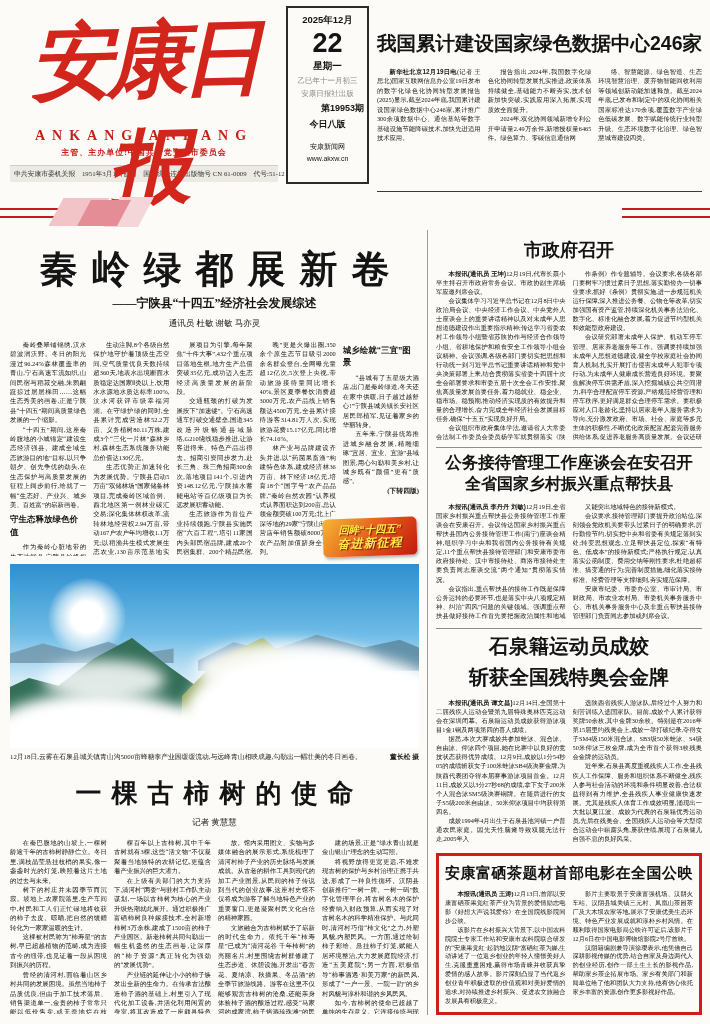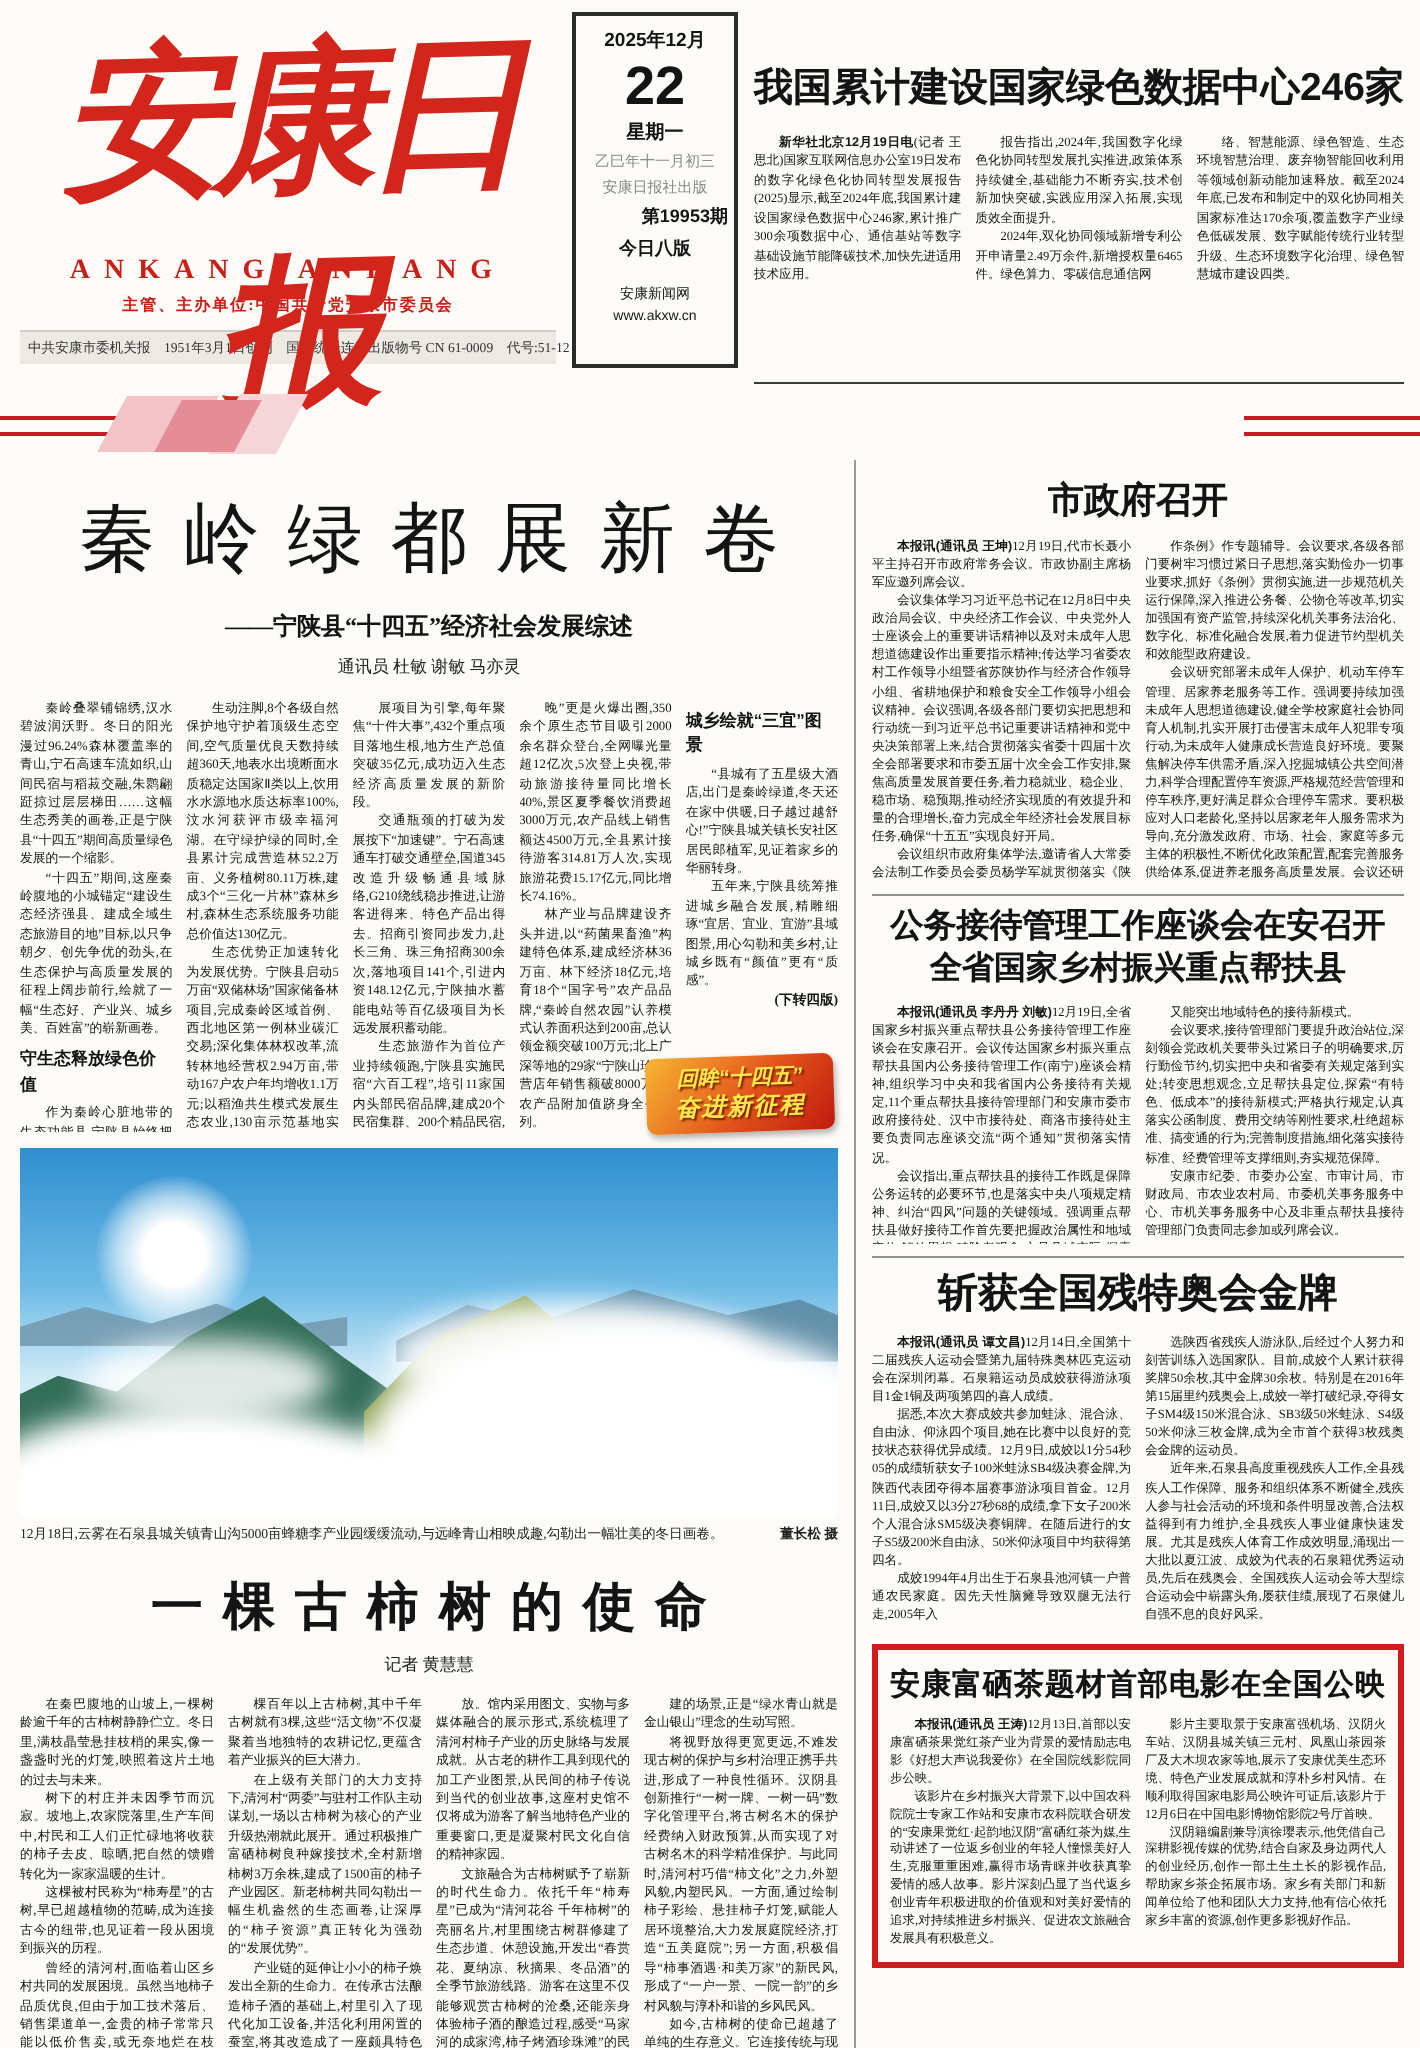--- a/index.html
+++ b/index.html
@@ -39,23 +39,23 @@
   .pk1{left:56px;top:2px;width:46px;height:28px;background:#f2c3c7;}
   .pk2{left:84px;top:4px;width:40px;height:26px;background:#e58d96;}
   .pk3{left:112px;top:1px;width:34px;height:30px;background:#f5d6d8;}
   .bannerbox{position:absolute;left:96px;width:524px;top:2px;height:29px;background:#c81a25;z-index:2;
              color:#fff;font-family:"Liberation Sans",sans-serif;font-weight:700;font-size:15px;letter-spacing:1.5px;
              text-align:center;line-height:29px;white-space:nowrap;}
   
   .content{display:flex;gap:8px;padding:0 8px 0 10px;}
   .leftmain{width:446px;}
   .rightcol{flex:1;border-left:1px solid #9a9a9a;padding-left:8px;}
-  .lead-title{text-align:center;font-family:"Liberation Sans",sans-serif;font-weight:400;font-size:38px;
+  .lead-title{text-align:center;font-family:"Liberation Sans",sans-serif;font-weight:700;font-size:38px;
               letter-spacing:14px;padding-left:14px;margin-top:14px;white-space:nowrap;}
-  .lead-sub{text-align:center;font-size:12px;font-weight:700;margin-top:10px;}
+  .lead-sub{text-align:center;font-size:12px;font-weight:700;}
   .byline{text-align:center;font-size:8.5px;margin-top:6px;color:#222;}
   .lead-cols{margin-top:10px;position:relative;}
   .lead-cols .col{height:216px;font-size:6.4px;line-height:1.47;}
   .badge{position:absolute;right:2px;bottom:0;width:94px;height:38px;transform:rotate(-2deg);
          background:linear-gradient(130deg,#f7b733 0%,#e2541b 55%,#c01a0e 100%);border-radius:5px;
          display:flex;flex-direction:column;align-items:center;justify-content:center;
          color:#ffe84d;font-style:italic;font-weight:800;font-family:"Liberation Sans",sans-serif;
          text-shadow:1px 1px 1px #7a1f00;box-shadow:1px 2px 3px rgba(0,0,0,.3);}
   .badge .b1{font-size:10.5px;line-height:1.1;} .badge .b2{font-size:12px;line-height:1.2;letter-spacing:1px;}
   
@@ -268,20 +268,21 @@
               <p class="para">又能突出地域特色的接待新模式。</p>
               <p class="para">会议要求,接待管理部门要提升政治站位,深刻领会党政机关要带头过紧日子的明确要求,厉行勤俭节约,切实把中央和省委有关规定落到实处;转变思想观念,立足帮扶县定位,探索“有特色、低成本”的接待新模式;严格执行规定,认真落实公函制度、费用交纳等刚性要求,杜绝超标准、搞变通的行为;完善制度措施,细化落实接待标准、经费管理等支撑细则,夯实规范保障。</p>
               <p class="para">安康市纪委、市委办公室、市审计局、市财政局、市农业农村局、市委机关事务服务中心、市机关事务服务中心及非重点帮扶县接待管理部门负责同志参加或列席会议。</p>
             </div>
         </div>
       </div>
 
       <hr class="rule">
 
       <div>
+        <div class="r-title ath-t1">石泉籍运动员成姣</div>
         <div class="r-title ath-t2">斩获全国残特奥会金牌</div>
         <div class="r-cols ath-cols">
           <div class="col">
               <p class="para"><b>本报讯(通讯员 谭文昌)</b>12月14日,全国第十二届残疾人运动会暨第九届特殊奥林匹克运动会在深圳闭幕。石泉籍运动员成姣获得游泳项目1金1铜及两项第四的喜人成绩。</p>
               <p class="para">据悉,本次大赛成姣共参加蛙泳、混合泳、自由泳、仰泳四个项目,她在比赛中以良好的竞技状态获得优异成绩。12月9日,成姣以1分54秒05的成绩斩获女子100米蛙泳SB4级决赛金牌,为陕西代表团夺得本届赛事游泳项目首金。12月11日,成姣又以3分27秒68的成绩,拿下女子200米个人混合泳SM5级决赛铜牌。在随后进行的女子S5级200米自由泳、50米仰泳项目中均获得第四名。</p>
               <p class="para">成姣1994年4月出生于石泉县池河镇一户普通农民家庭。因先天性脑瘫导致双腿无法行走,2005年入</p>
             </div>
           <div class="col">
               <p class="para">选陕西省残疾人游泳队,后经过个人努力和刻苦训练入选国家队。目前,成姣个人累计获得奖牌50余枚,其中金牌30余枚。特别是在2016年第15届里约残奥会上,成姣一举打破纪录,夺得女子SM4级150米混合泳、SB3级50米蛙泳、S4级50米仰泳三枚金牌,成为全市首个获得3枚残奥会金牌的运动员。</p>
               <p class="para">近年来,石泉县高度重视残疾人工作,全县残疾人工作保障、服务和组织体系不断健全,残疾人参与社会活动的环境和条件明显改善,合法权益得到有力维护,全县残疾人事业健康快速发展。尤其是残疾人体育工作成效明显,涌现出一大批以夏江波、成姣为代表的石泉籍优秀运动员,先后在残奥会、全国残疾人运动会等大型综合运动会中崭露头角,屡获佳绩,展现了石泉健儿自强不息的良好风采。</p>

